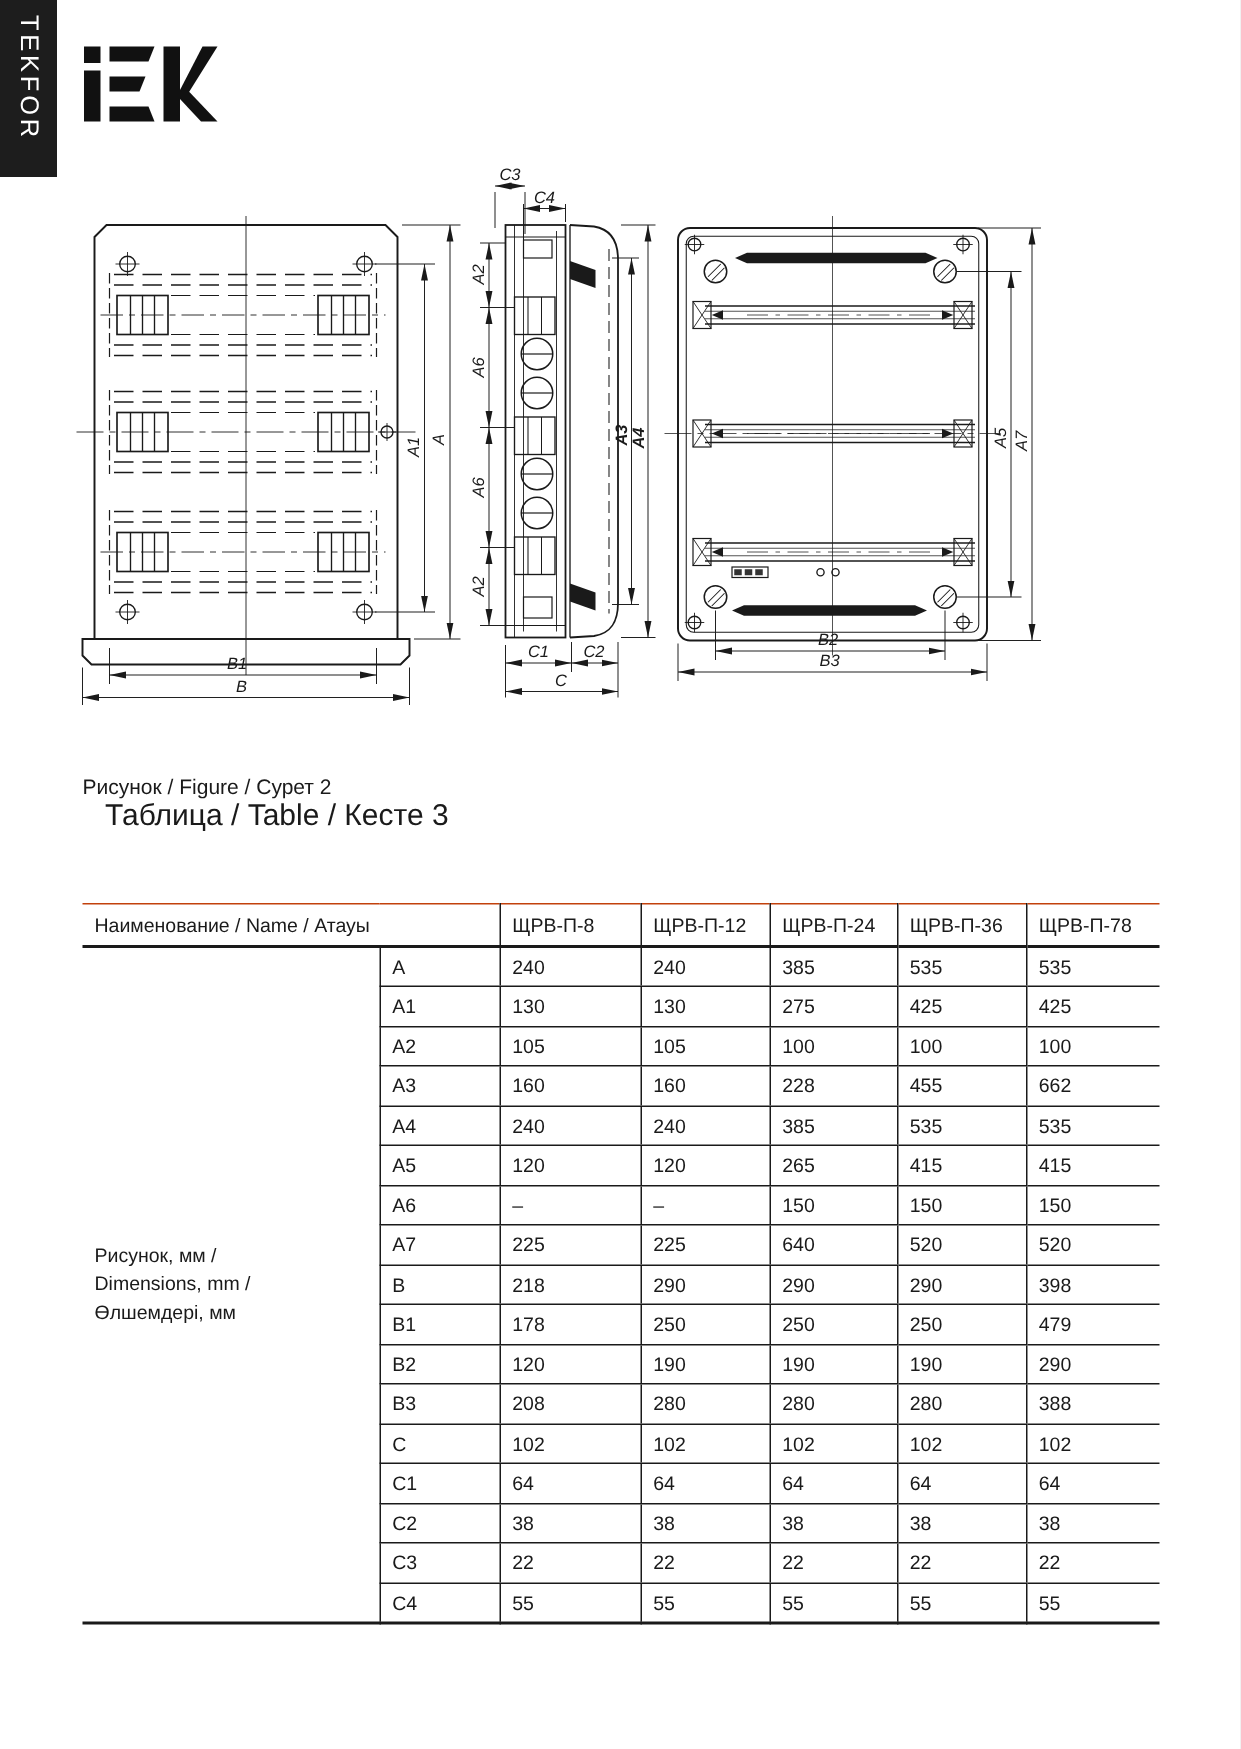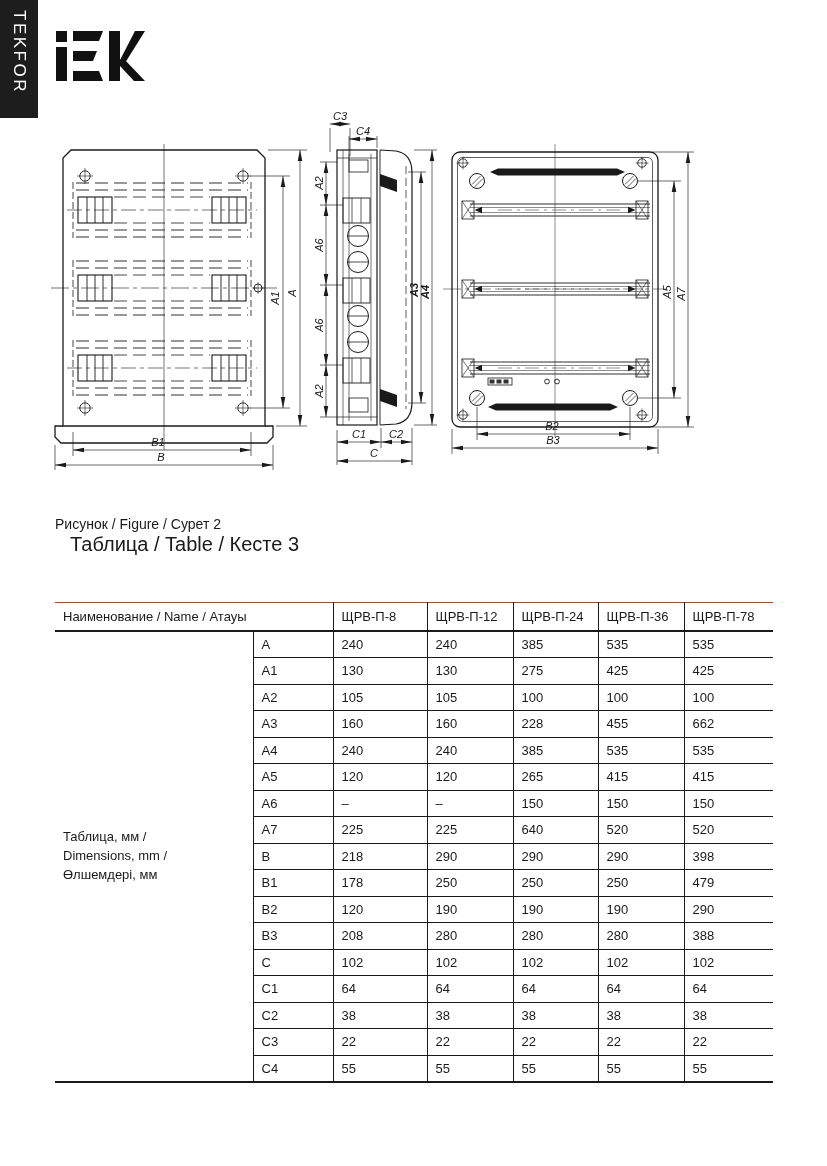--- a/index.html
+++ b/index.html
@@ -432,21 +432,21 @@
         <th class="model">ЩРВ-П-8</th>
         <th class="model">ЩРВ-П-12</th>
         <th class="model">ЩРВ-П-24</th>
         <th class="model">ЩРВ-П-36</th>
         <th class="model">ЩРВ-П-78</th>
       </tr>
     </thead>
     <tbody>
       <tr>
         <td class="group" rowspan="17">
-          <div>Таблица, мм /</div>
+          <div>Рисунок, мм /</div>
           <div>Dimensions, mm /</div>
           <div>Өлшемдері, мм</div>
         </td>
         <td class="param">A</td>
         <td class="val">240</td>
         <td class="val">240</td>
         <td class="val">385</td>
         <td class="val">535</td>
         <td class="val">535</td>
       </tr>

